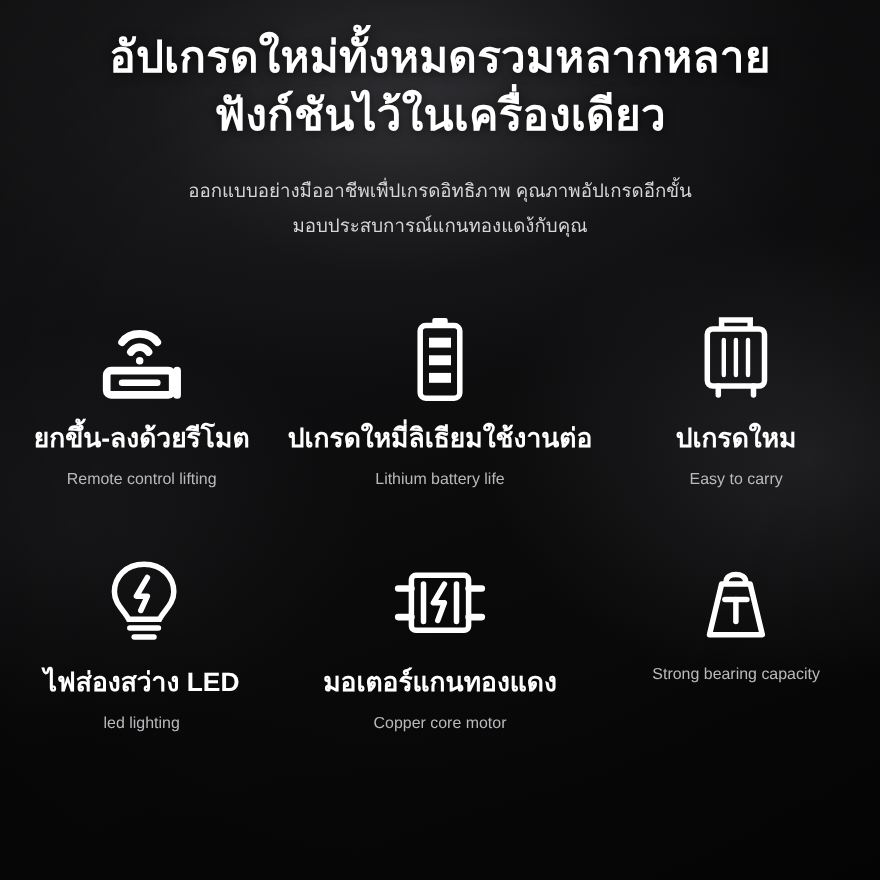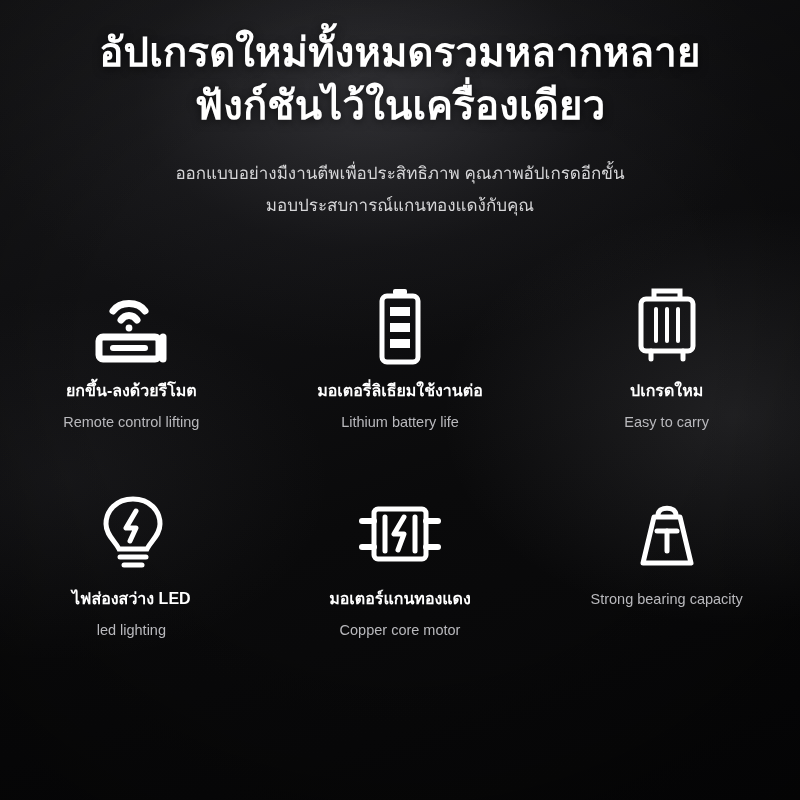--- a/index.html
+++ b/index.html
@@ -71,21 +71,21 @@
   }
   .icon-wrap {
     height: 92px;
     display: flex;
     align-items: center;
     justify-content: center;
   }
   .icon-wrap svg { display: block; }
   .th {
     color: #ffffff;
-    font-size: 16px;
+    font-size: 24px;
     font-weight: bold;
     margin-top: 6px;
     text-align: center;
     white-space: nowrap;
   }
   .en {
     color: #b9b9bd;
     font-size: 14.5px;
     margin-top: 11px;
     text-align: right;
@@ -99,21 +99,21 @@
 <body>
 
 <div id="page">
 
   <div class="headline">
     <span class="l1">อัปเกรดใหม่ทั้งหมดรวมหลากหลาย</span>
     <span class="l2">ฟังก์ชันไว้ในเครื่องเดียว</span>
   </div>
 
   <div class="subhead">
-    <span class="s1">ออกแบบอย่างมืงานตีพเพื่อประสิทธิภาพ คุณภาพอัปเกรดอีกขั้น</span>
+    <span class="s1">ออกแบบอย่างมืออาชีพเพื่ปเกรดอิทธิภาพ คุณภาพอัปเกรดอีกขั้น</span>
     <span class="s2">มอบประสบการณ์แกนทองแดง้กับคุณ</span>
   </div>
 
   <div class="grid">
 
     <div class="cell c0">
       <div class="icon-wrap">
         <svg width="92" height="78" viewBox="0 0 92 78" fill="none" stroke="#ffffff" stroke-width="6" stroke-linecap="round">
           <path d="M26 24 C33 14, 51 14, 58 24" stroke-width="7"></path>
           <path d="M34 33 C38 27, 46 27, 50 33" stroke-width="7"></path>
@@ -130,21 +130,21 @@
     <div class="cell c1">
       <div class="icon-wrap">
         <svg width="66" height="86" viewBox="0 0 66 86" fill="none" stroke="#ffffff" stroke-width="5">
           <rect x="26" y="6" width="14" height="6" rx="2" fill="#ffffff" stroke="none"></rect>
           <rect x="15" y="13" width="36" height="66" rx="5"></rect>
           <rect x="23" y="24" width="20" height="9" fill="#ffffff" stroke="none"></rect>
           <rect x="23" y="40" width="20" height="9" fill="#ffffff" stroke="none"></rect>
           <rect x="23" y="56" width="20" height="9" fill="#ffffff" stroke="none"></rect>
         </svg>
       </div>
-      <div class="th">มอเตอรี่ลิเธียมใช้งานต่อ</div>
+      <div class="th">ปเกรดใหมี่ลิเธียมใช้งานต่อ</div>
       <div class="en">Lithium battery life</div>
     </div>
 
     <div class="cell c2">
       <div class="icon-wrap">
         <svg width="80" height="82" viewBox="0 0 80 82" fill="none" stroke="#ffffff" stroke-width="5" stroke-linecap="round">
           <path d="M27 12 V6 H53 V12" stroke-width="5"></path>
           <rect x="14" y="14" width="52" height="52" rx="5" stroke-width="5"></rect>
           <line x1="29" y1="24" x2="29" y2="56" stroke-width="4"></line>
           <line x1="40" y1="24" x2="40" y2="56" stroke-width="4"></line>

